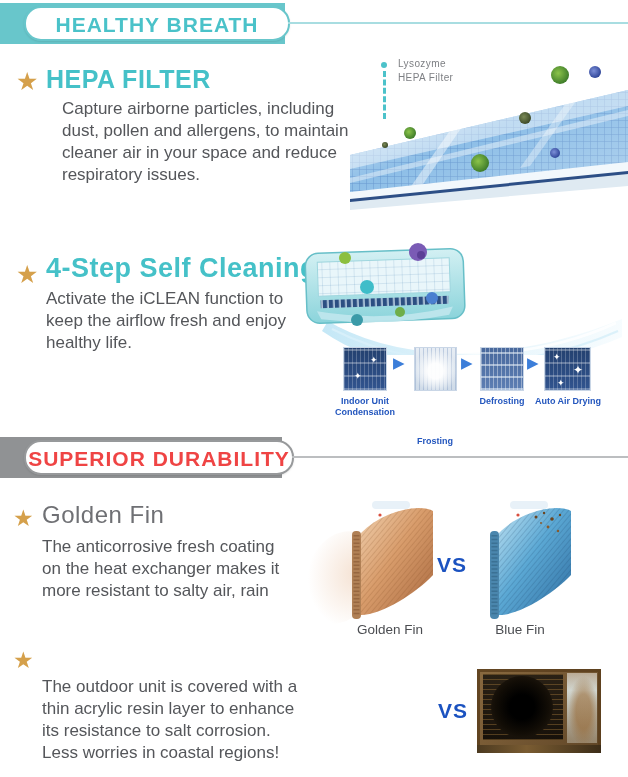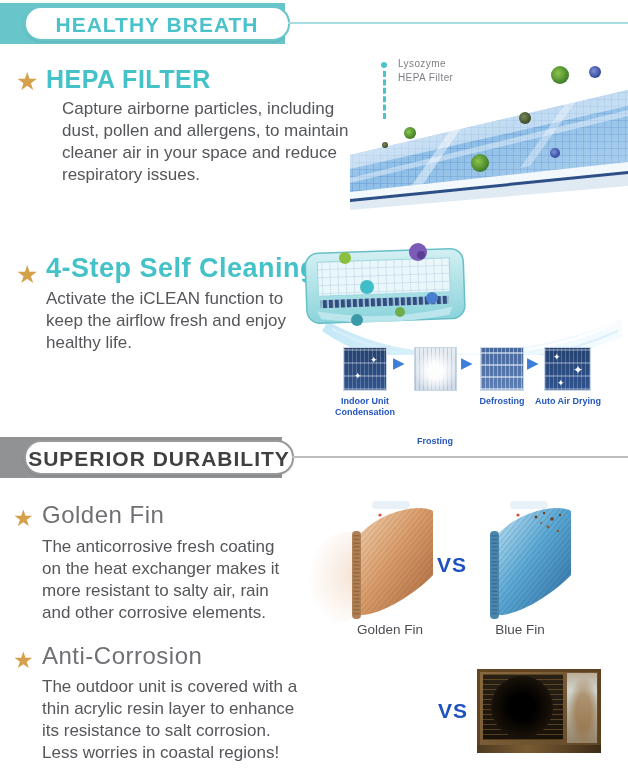--- a/index.html
+++ b/index.html
@@ -8,21 +8,21 @@
   .page { position:relative; width:628px; height:777px; background:#fff; overflow:hidden; }
 
   
   .banner-bar { position:absolute; left:0; height:41px; }
   .banner-bar.teal { top:3px; width:285px; background:#68c6cb; }
   .banner-bar.gray { top:437px; width:282px; background:#909294; }
   .banner-pill { position:absolute; left:24px; height:35px; background:#fff; border-radius:17px;
                  text-align:center; font-weight:bold; font-size:21px; letter-spacing:1px;
                  line-height:33px; box-shadow:0 1px 2px rgba(0,0,0,.10); }
   .banner-pill.teal { top:6px; width:266px; border:2px solid #68c6cb; color:#4ac2c9; }
-  .banner-pill.gray { top:440px; width:270px; border:2px solid #97999b; color:#404040; }
+  .banner-pill.gray { top:440px; width:270px; border:2px solid #97999b; color:#ef4444; }
   .banner-line { position:absolute; height:0; border-top:2px solid; }
   .banner-line.teal { top:22px; left:288px; width:340px; border-color:#a8dde1; }
   .banner-line.gray { top:456px; left:292px; width:336px; border-color:#bcbec0; }
 
   
   .star { position:absolute; color:#d5a04b; font-size:25px; line-height:25px; }
   .sec-title { position:absolute; letter-spacing:.5px; }
   .sec-title.teal { color:#45c1c8; font-weight:bold; }
   .sec-title.gray { color:#6f7074; font-weight:500; }
   .sec-body { position:absolute; color:#54565a; font-size:17px; }
@@ -232,21 +232,20 @@
   <div class="banner-bar gray"></div>
   <div class="banner-pill gray">SUPERIOR DURABILITY</div>
   <div class="banner-line gray"></div>
 
   <div class="star" style="left:13px; top:506px; font-size:23px;">★</div>
   <div class="sec-title gray" style="left:42px; top:501px; font-size:24px;">Golden Fin</div>
   <div class="sec-body" style="left:42px; top:536px;">
     <div>The anticorrosive fresh coating</div>
     <div>on the heat exchanger makes it</div>
     <div>more resistant to salty air, rain</div>
-    <div>and other corrosive elements.</div>
   </div>
 
   <div class="sand"></div>
 
   <svg style="position:absolute; left:340px; top:487px;" width="100" height="140" viewBox="0 0 100 140">
     <defs>
       <linearGradient id="goldg" x1="0" y1="0" x2="1" y2="1">
         <stop offset="0" stop-color="#f0d0ae"></stop>
           <stop offset=".45" stop-color="#d89c6b"></stop>
           <stop offset="1" stop-color="#a8683f"></stop>
@@ -309,21 +308,20 @@
         <circle cx="70" cy="40" r="1.4" fill="#8a5a2a"></circle>
       <circle cx="80" cy="44" r="1.2" fill="#8a5a2a"></circle>
         <circle cx="63" cy="36" r="1" fill="#8a5a2a"></circle>
     </g>
   </svg>
 
   <div class="fin-caption" style="left:348px;">Golden Fin</div>
   <div class="fin-caption" style="left:478px;">Blue Fin</div>
 
   <div class="star" style="left:13px; top:648px; font-size:23px;">★</div>
-  <div class="sec-title gray" style="left:42px; top:642px; font-size:24px;">Anti-Corrosion</div>
   <div class="sec-body" style="left:42px; top:676px;">
     <div>The outdoor unit is covered with a</div>
     <div>thin acrylic resin layer to enhance</div>
     <div>its resistance to salt corrosion.</div>
     <div>Less worries in coastal regions!</div>
   </div>
 
 
   <div class="vs" style="left:438px; top:699px;">VS</div>
 

